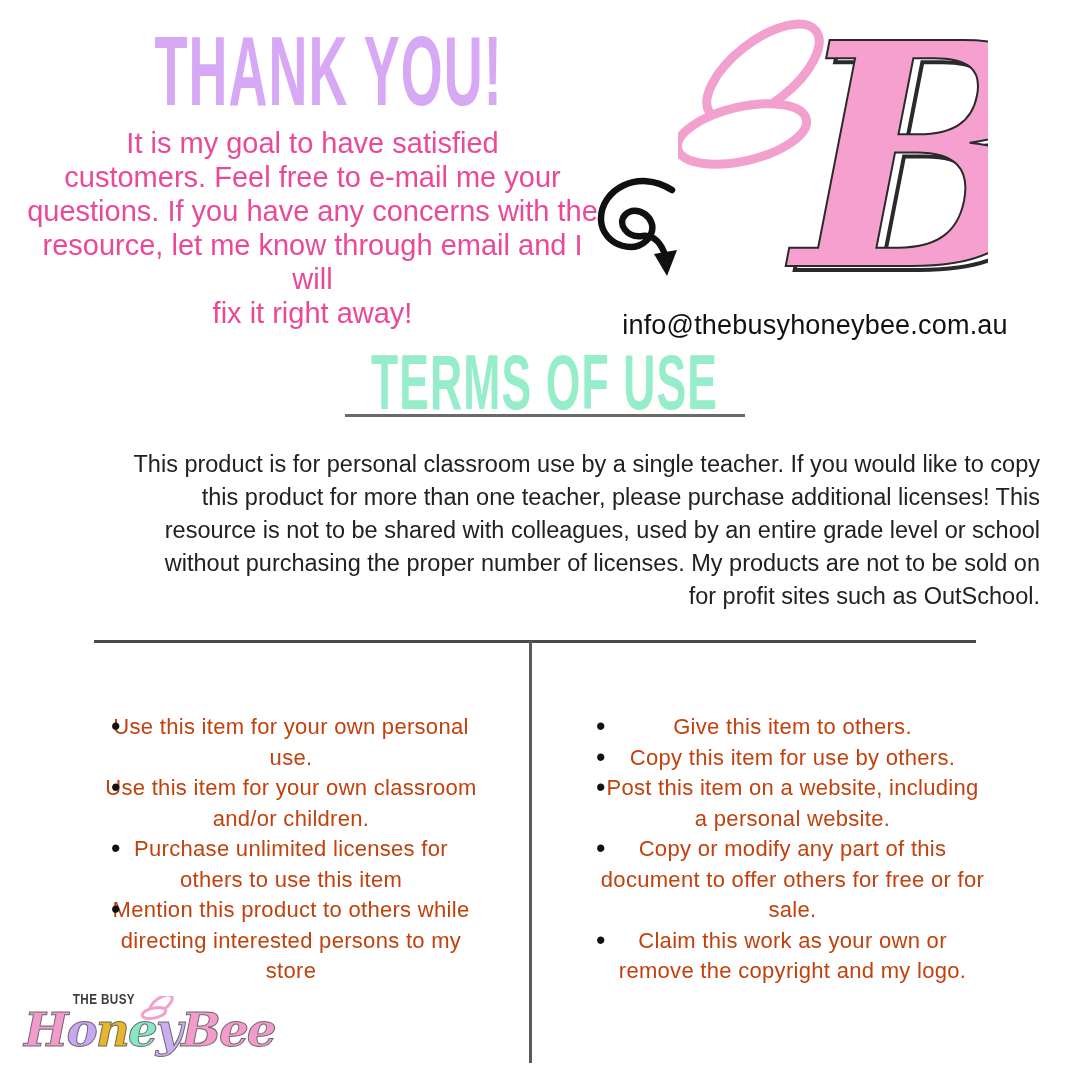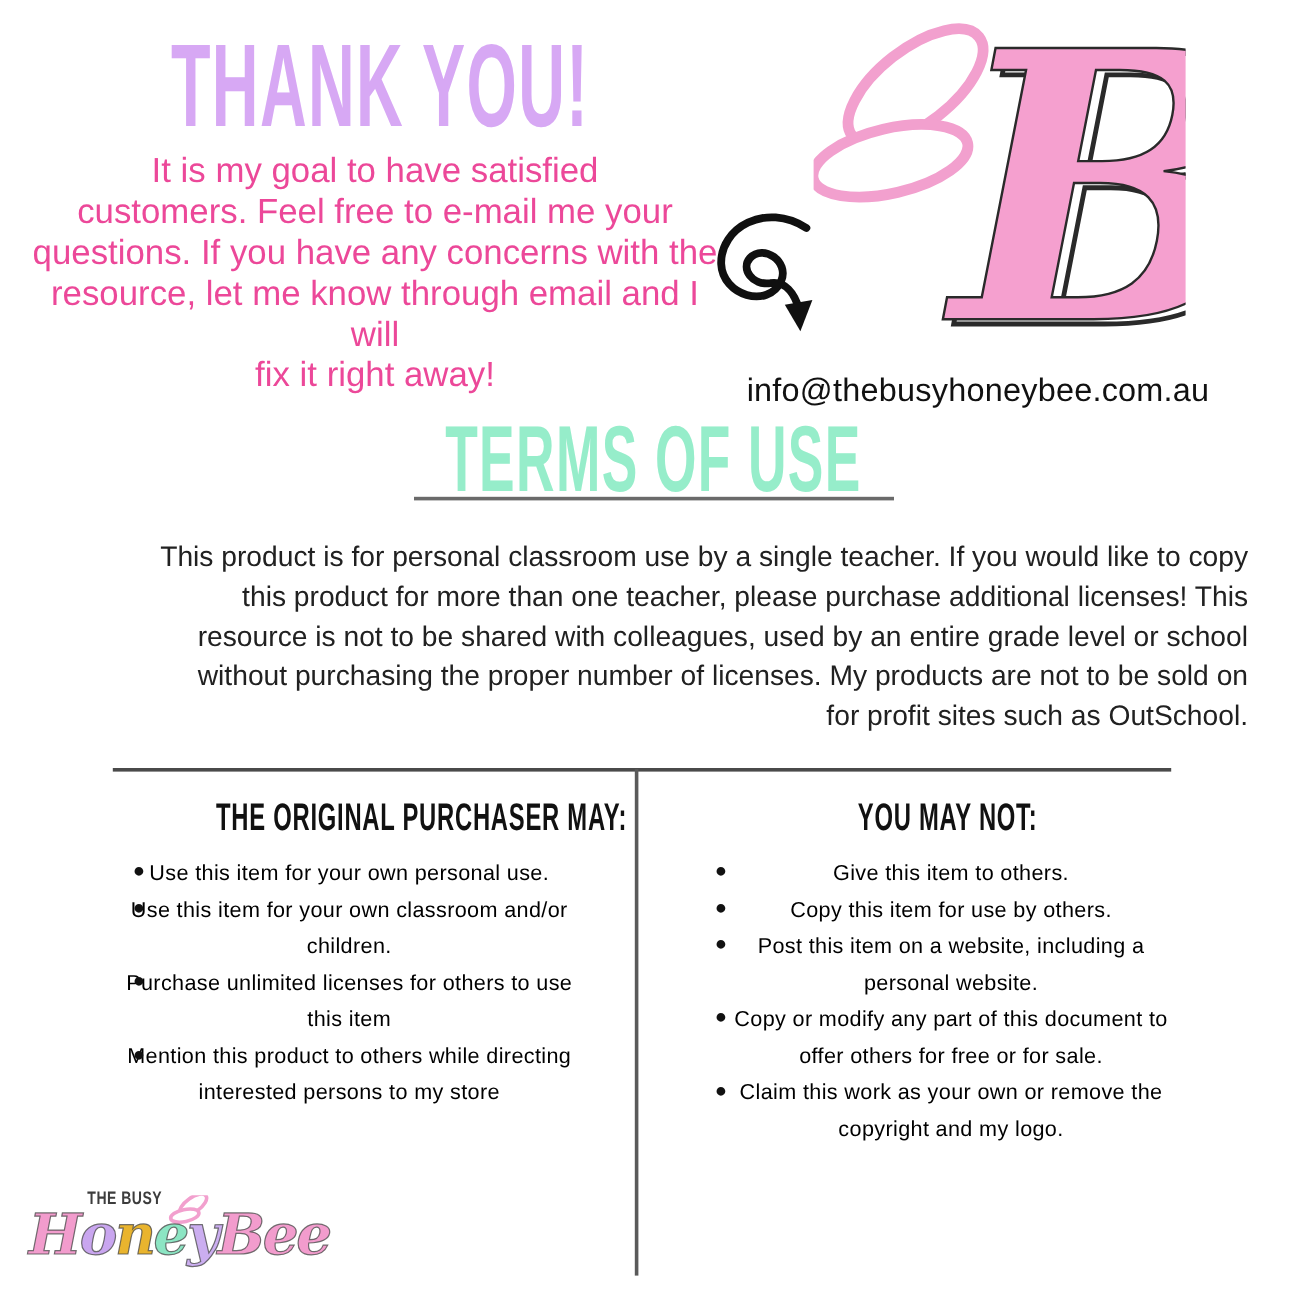--- a/index.html
+++ b/index.html
@@ -4,21 +4,21 @@
 <style>
   html,body { margin:0; padding:0; background:#ffffff; }
   .page {
     position:relative; width:1080px; height:1080px; background:#ffffff;
     font-family:"Liberation Sans", sans-serif; overflow:hidden; color:#1f1f1f;
   }
   .condensed { display:inline-block; white-space:nowrap; transform-origin:50% 50%; }
 
   
   .thank-title {
-    position:absolute; top:20px; left:0; width:620px; text-align:center;
+    position:absolute; top:20px; left:12px; width:620px; text-align:center;
     font-size:98px; font-weight:bold; line-height:1.05;
   }
   .thank-title .condensed { transform:scaleX(0.55); letter-spacing:2px; }
   .thank-body {
     position:absolute; top:126px; left:25px; width:575px; text-align:center;
     font-size:29px; line-height:34px; white-space:pre-line; color:#ec4899;
   }
 
   
   .doodle-arrow { position:absolute; left:592px; top:176px; width:100px; height:106px; }
@@ -49,22 +49,22 @@
     font-size:32px; font-weight:bold; color:#111; line-height:1.1;
   }
   .col-heading .condensed { transform:scaleX(0.62); letter-spacing:1px; }
   .col-heading.left  { left:75px;  width:440px; }
   .col-heading.right { left:570px; width:440px; }
 
   .bullet-list { position:absolute; top:712px; list-style:none; margin:0; padding:0; }
   .bullet-list.left  { left:101px; width:380px; }
   .bullet-list.right { left:600px; width:385px; }
   .bullet-list li {
-    position:relative; text-align:center; font-size:18px; line-height:30.5px;
-    color:#000000; letter-spacing:0.3px;
+    position:relative; text-align:center; font-size:22px; line-height:30.5px;
+    color:#c2410c; letter-spacing:0.3px;
   }
   .bullet-list.left  li::before,
   .bullet-list.right li::before {
     content:"\2022"; position:absolute; top:-1px; font-size:27px; color:#111;
   }
   .bullet-list.left  li::before { left:10px; }
   .bullet-list.right li::before { left:-4px; }
 
   
   .footer-brand { position:absolute; left:24px; top:990px; width:230px; height:86px; }
@@ -115,33 +115,27 @@
 
   <div class="terms-body">This product is for personal classroom use by a single teacher. If you would like to copy
 this product for more than one teacher, please purchase additional licenses! This
 resource is not to be shared with colleagues, used by an entire grade level or school
 without purchasing the proper number of licenses. My products are not to be sold on
 for profit sites such as OutSchool.</div>
 
   <div class="divider-h"></div>
   <div class="divider-v"></div>
 
-  <div class="col-heading left">
-    <span class="condensed">THE ORIGINAL PURCHASER MAY:</span>
-  </div>
   <ul class="bullet-list left">
     <li>Use this item for your own personal use.</li>
     <li>Use this item for your own classroom and/or children.</li>
     <li>Purchase unlimited licenses for others to use this item</li>
     <li>Mention this product to others while directing interested persons to my store</li>
   </ul>
 
-  <div class="col-heading right">
-    <span class="condensed">YOU MAY NOT:</span>
-  </div>
   <ul class="bullet-list right">
     <li>Give this item to others.</li>
     <li>Copy this item for use by others.</li>
     <li>Post this item on a website, including a personal website.</li>
     <li>Copy or modify any part of this document to offer others for free or for sale.</li>
     <li>Claim this work as your own or remove the copyright and my logo.</li>
   </ul>
 
   <div class="footer-brand">
     <div class="top-text">

